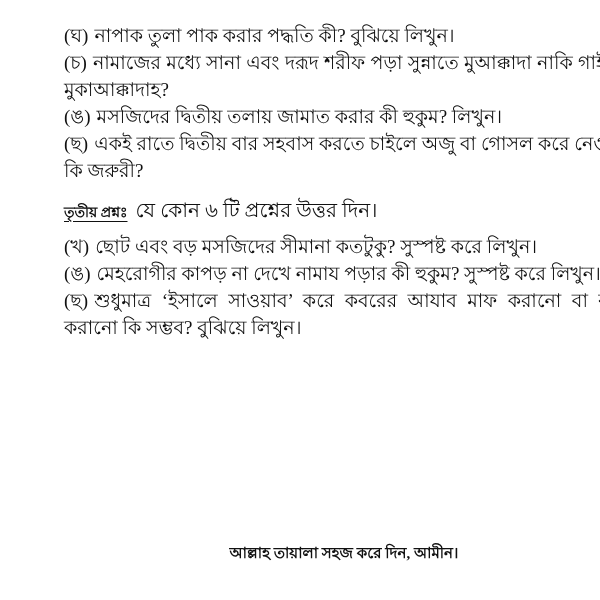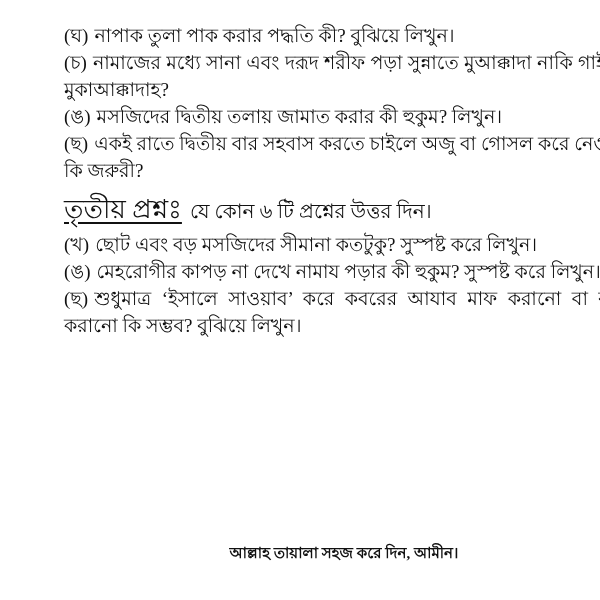--- a/index.html
+++ b/index.html
@@ -28,22 +28,22 @@
   .q-label {
     margin-right: 6px;
   }
   .section-header {
     margin: 11px 0 5px 0;
     font-size: 20px;
     line-height: 30px;
     text-align: left;
   }
   .section-title {
-    font-weight: normal;
-    font-size: 26px;
+    font-weight: bold;
+    font-size: 14px;
     text-decoration: underline;
     text-underline-offset: 4px;
     margin-right: 8px;
   }
   .page-footer {
     position: absolute;
     left: 0;
     right: 0;
     bottom: 22px;
     text-align: center;

